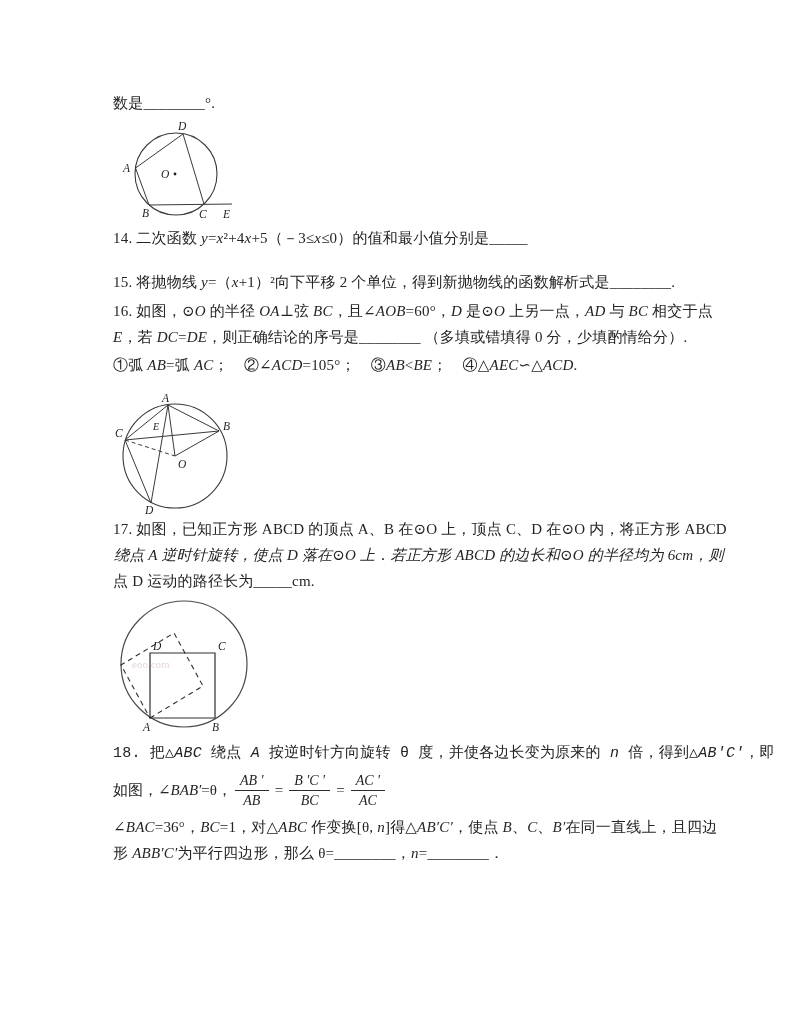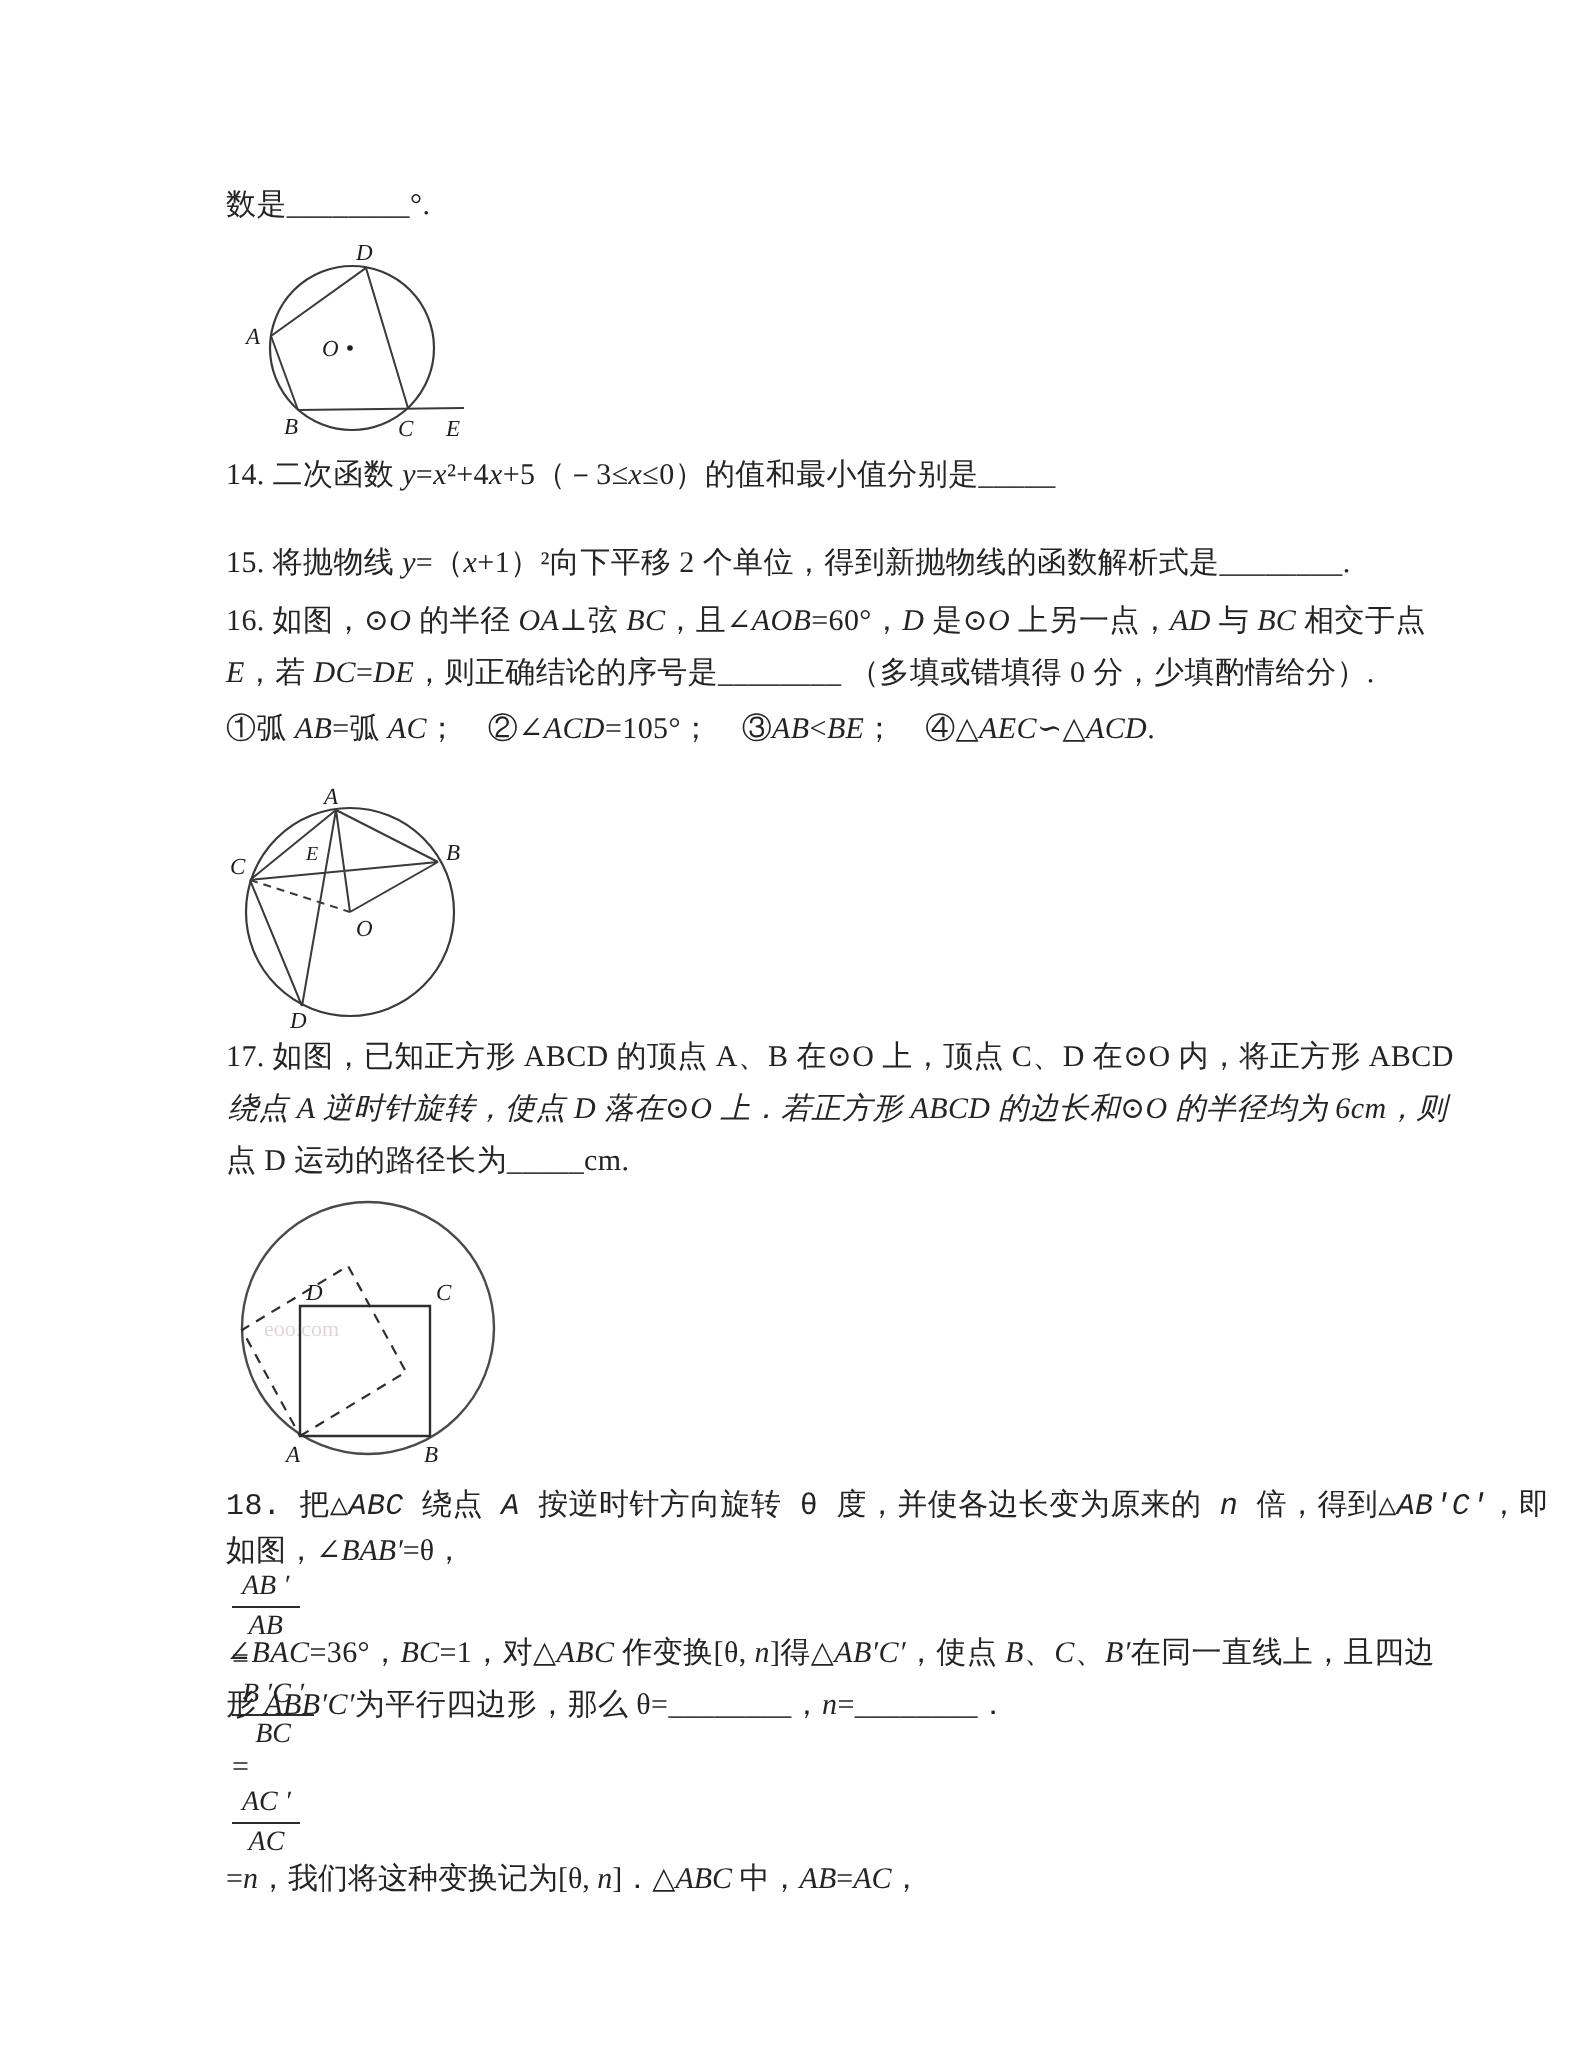--- a/index.html
+++ b/index.html
@@ -15,24 +15,23 @@
     position:absolute;
     white-space:nowrap;
     font-size:15px;
     line-height:19px;
     letter-spacing:0.2px;
   }
   .tline i { font-style:italic; }
   .fracrow {
     position:absolute;
     display:flex;
-    align-items:flex-start;
+    align-items:center;
     white-space:nowrap;
     font-size:15px;
-    flex-direction:column;
   }
   .frac {
     display:inline-flex;
     flex-direction:column;
     align-items:center;
     font-style:italic;
     margin:0 3px;
     font-size:14px;
     line-height:17px;
   }
@@ -111,17 +110,16 @@
   <span class="eqsign">=</span>
   <span class="frac">
     <span class="num">B ′C ′</span>
     <span class="den">BC</span>
   </span>
   <span class="eqsign">=</span>
   <span class="frac">
     <span class="num">AC ′</span>
     <span class="den">AC</span>
   </span>
-  <span>=<i>n</i>，我们将这种变换记为[θ, <i>n</i>]．△<i>ABC</i> 中，<i>AB</i>=<i>AC</i>，</span>
 </div>
 
 <div class="tline" style="left:113px; top:818px;">∠<i>BAC</i>=36°，<i>BC</i>=1，对△<i>ABC</i> 作变换[θ, <i>n</i>]得△<i>AB′C′</i>，使点 <i>B</i>、<i>C</i>、<i>B′</i>在同一直线上，且四边</div>
 <div class="tline" style="left:113px; top:844px;">形 <i>ABB′C′</i>为平行四边形，那么 θ=________，<i>n</i>=________．</div>
 
 </body></html>

